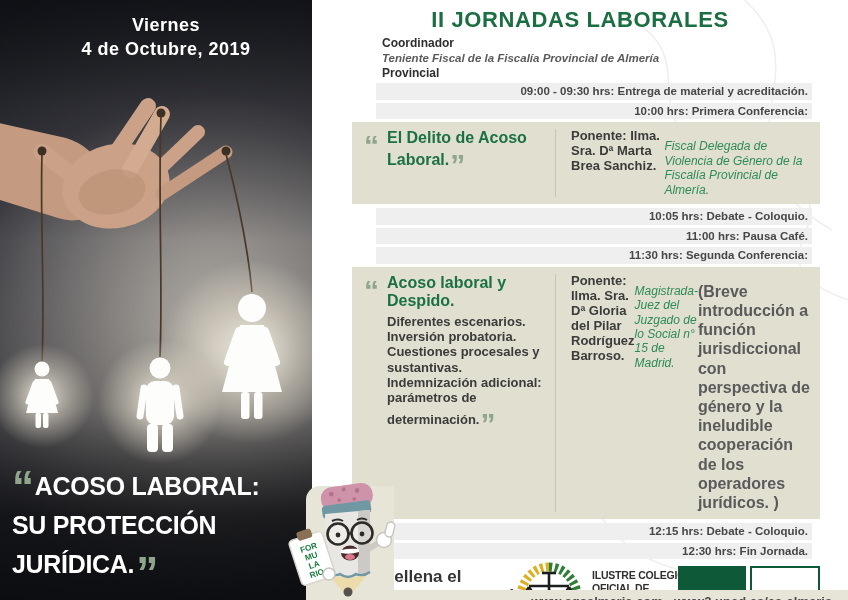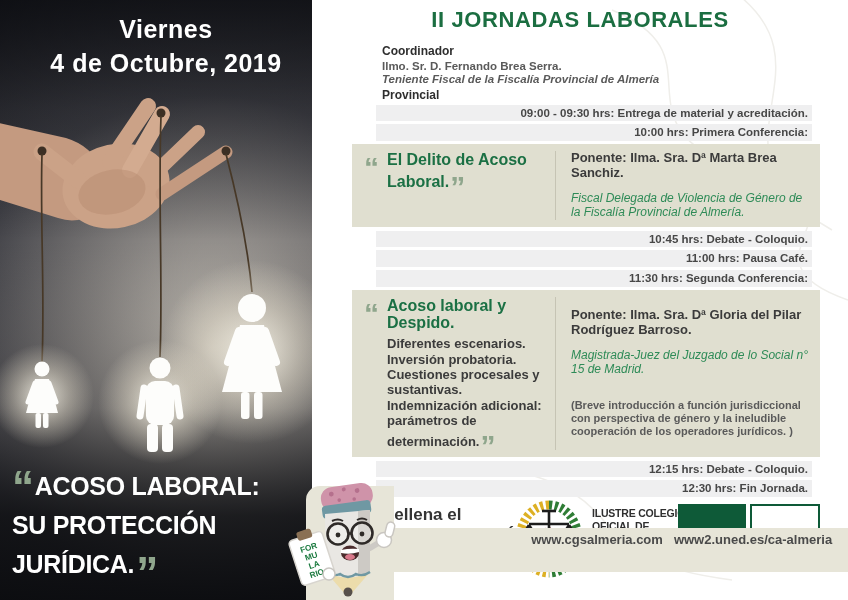--- a/index.html
+++ b/index.html
@@ -12,53 +12,53 @@
     position:relative; width:312px; height:600px; flex:0 0 312px;
     background:
       radial-gradient(circle at 68% 58%, rgba(214,208,197,.95) 0%, rgba(150,146,142,.85) 30%, rgba(70,70,76,.6) 62%, rgba(20,21,26,.5) 100%),
       linear-gradient(160deg, #23242a 0%, #3a3b41 40%, #57565a 60%, #232329 100%);
     overflow:hidden;
   }
   .photo-panel::after { content:""; position:absolute; inset:0;
     background:linear-gradient(180deg, rgba(10,11,15,.72) 0%, rgba(10,11,15,.25) 18%, rgba(0,0,0,0) 40%, rgba(12,13,17,.25) 68%, rgba(10,11,14,.82) 86%, rgba(8,9,12,.9) 100%); }
   .photo-svg { position:absolute; inset:0; z-index:2; }
   .date-block { position:absolute; top:13px; left:0; right:0; z-index:4; text-align:center;
-    color:#fff; font-weight:bold; font-size:25px; line-height:1.35; letter-spacing:.5px;padding-left:20px; }
+    color:#fff; font-weight:bold; font-size:18px; line-height:1.35; letter-spacing:.5px;padding-left:20px; }
   .big-quote { position:absolute; left:12px; bottom:16px; z-index:4; color:#fff;
     font-weight:bold; font-size:26px; line-height:1.5; letter-spacing:-.3px;
     transform:scaleX(.96); transform-origin:left bottom; }
   .q-mark { color:#8fa68c; font-size:46px; line-height:0; font-weight:bold; }
   .oq-big { position:relative; top:8px; margin-right:1px; }
   .cq-big { position:relative; top:16px; margin-left:2px; }
 
   
   .content { position:relative; flex:1; height:600px; background:#fff; overflow:hidden; }
   .deco-svg { position:absolute; inset:0; pointer-events:none; z-index:0; }
   .content-flow { position:relative; z-index:1; }
-  .main-title { text-align:center; padding-top:7px; margin-bottom:12px;
+  .main-title { text-align:center; padding-top:7px; margin-bottom:4px;
     color:#1b6e41; font-size:22px; font-weight:bold; letter-spacing:.6px; }
   .sec { padding:0 36px 0 70px; }
   .sec-label { font-size:12px; font-weight:bold; color:#2e2e2e; line-height:1.15; margin:2px 0 1px; }
   .sec-text { font-size:11.5px; font-weight:bold; color:#5a5a5a; line-height:1.18; }
   .italic { font-style:italic; }
   .rows { margin-top:2px;text-align:right; }
   .row { margin:0 36px 3px 64px; background:#efeff0; color:#474747;
     font-size:11.5px; font-weight:bold; line-height:1.1; padding:2px 4px 2px 6px; }
 
   .conf-box { display:flex; margin:3px 28px 4px 40px; background:#e0dfd0; padding:7px 10px 7px 12px; }
   .conf-left { flex:0 0 191px; display:flex; }
-  .conf-right { flex:1; border-left:1px solid #c6c4b4; padding-left:15px; display:flex; flex-direction:column; justify-content:center; }
+  .conf-right { flex:1; border-left:1px solid #c6c4b4; padding-left:15px; display:flex; flex-direction:row; justify-content:center; }
   .q-sm { color:#8fa68c; font-size:30px; line-height:.55; font-weight:bold; }
   .oq-sm { margin-right:1px; position:relative; top:9px; flex:0 0 22px; }
   .cq-sm { position:relative; top:10px; margin-left:1px; }
   .conf-title { color:#1b7044; font-size:16px; font-weight:bold; line-height:1.12; }
   .conf-sub { color:#3b3b3b; font-size:13px; font-weight:bold; line-height:1.18; margin-top:4px; }
   .speaker { color:#3b3b3b; font-size:13px; font-weight:bold; line-height:1.15; }
   .speaker-role { color:#2e8b57; font-size:12px; font-weight:normal; font-style:italic; line-height:1.2; margin-top:10px; }
-  .speaker-note { color:#5a5a5a; font-size:11px; font-weight:bold; line-height:1.2; margin-top:22px; }
+  .speaker-note { color:#5a5a5a; font-size:16px; font-weight:bold; line-height:1.2; margin-top:8px; }
 
   
   .logos-row { position:relative; height:72px; margin-top:3px; }
   .cta { position:absolute; left:70px; top:4px; color:#343434; font-size:17px; font-weight:bold; line-height:1.25; }
   .seal { position:absolute; left:200px; top:0; }
   .colegio-text { position:absolute; left:280px; top:7px; font-size:10.5px; font-weight:bold;
     color:#2f2f2f; line-height:1.2; letter-spacing:-.2px; }
   .uned-sq { position:absolute; left:366px; top:4px; width:68px; height:62px; background:#0e5a38;
     color:#fff; display:flex; align-items:center; justify-content:center;
     font-size:19px; font-weight:bold; letter-spacing:1.5px; }
@@ -163,21 +163,20 @@
         <path d="M420,-10 C530,70 380,150 520,230"></path>
         <path d="M200,470 C330,500 260,560 420,580"></path>
       </g>
     </svg>
 
     <div class="content-flow">
       <h1 class="main-title">II JORNADAS LABORALES</h1>
 
       <section class="sec">
         <div class="sec-label">Coordinador</div>
-        <div class="sec-text">Ilmo. Sr. D. Fernando Brea Serra.</div>
         <div class="sec-text italic">Teniente Fiscal de la Fiscalía Provincial de Almería</div>
       </section>
 
 
       <section class="sec">
         <div class="sec-label">Provincial</div>
       </section>
 
       <div class="rows">
         <div class="row">09:00 - 09:30 hrs: Entrega de material y acreditación.</div>
@@ -189,21 +188,21 @@
           <span class="q-sm oq-sm">“</span>
           <div class="conf-title"><span>El Delito de Acoso Laboral.</span><span class="q-sm cq-sm">”</span></div>
         </div>
         <div class="conf-right">
           <div class="speaker">Ponente: Ilma. Sra. Dª Marta Brea Sanchiz.</div>
           <div class="speaker-role">Fiscal Delegada de Violencia de Género de la Fiscalía Provincial de Almería.</div>
         </div>
       </div>
 
       <div class="rows">
-        <div class="row">10:45 hrs: Debate - Coloquio.</div>
+        <div class="row">10:05 hrs: Debate - Coloquio.</div>
         <div class="row">11:00 hrs: Pausa Café.</div>
         <div class="row">11:30 hrs: Segunda Conferencia:</div>
       </div>
 
       <div class="conf-box">
         <div class="conf-left">
           <span class="q-sm oq-sm">“</span>
           <div>
             <div class="conf-title">Acoso laboral y Despido.</div>
             <div class="conf-sub"><span>Diferentes escenarios. Inversión probatoria. Cuestiones procesales y sustantivas. Indemnización adicional: parámetros de determinación.</span><span class="q-sm cq-sm">”</span></div>

